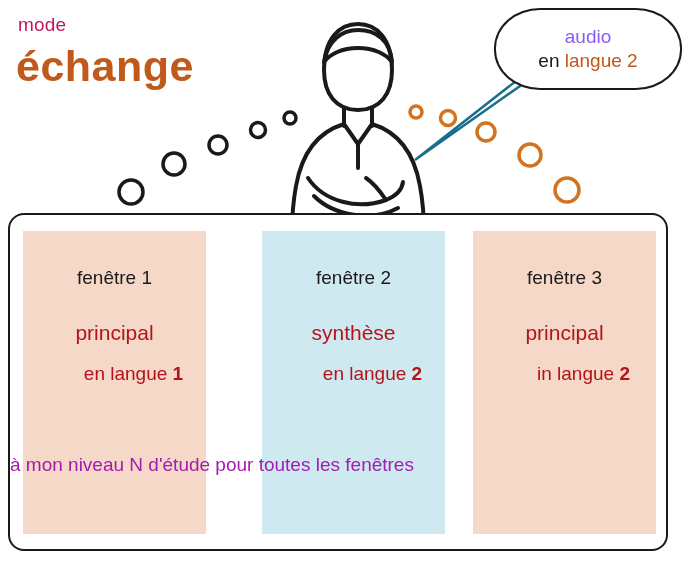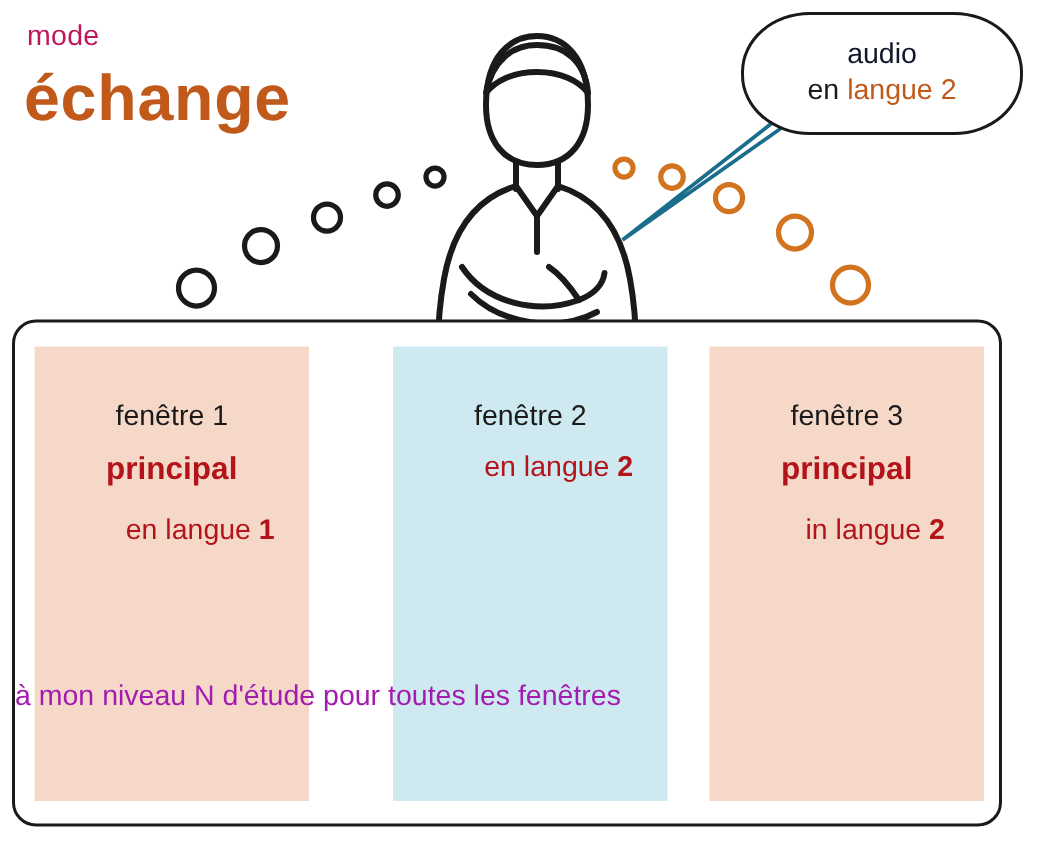--- a/index.html
+++ b/index.html
@@ -49,21 +49,21 @@
     background: #ffffff;
     box-sizing: border-box;
     display: flex;
     flex-direction: column;
     align-items: center;
     justify-content: center;
     z-index: 6;
   }
   #speech-line1 {
     font-size: 19px;
-    color: #0f172a;
+    color: #8b5cf6;
     line-height: 1.25;
   }
   #speech-line2 {
     font-size: 19px;
     color: #1a1a1a;
     line-height: 1.25;
   }
   #speech-line2 .hl {
     color: #c1591a;
   }
@@ -119,25 +119,25 @@
     padding-top: 36px;
     text-align: center;
   }
   #col-1 { left: 13px;  background: #f6d8c8; }
   #col-2 { left: 252px; background: #cfe9f1; }
   #col-3 { left: 463px; background: #f6d8c8; }
 
   .col-title {
     font-size: 19px;
     color: #1a1a1a;
-    margin-bottom: 12px;
+    margin-bottom: 32px;
   }
   .col-main {
     font-size: 21px;
-    font-weight: bold;
+    font-weight: normal;
     color: #b3141a;
     margin-bottom: 18px;
   }
   .col-sub {
     font-size: 19px;
     color: #b3141a;
     margin-left: 38px;
   }
   .col-sub b {
     font-weight: bold;
@@ -208,20 +208,21 @@
   <div id="panel">
 
     <div class="column" id="col-1" style="background: rgb(246, 216, 200);">
       <div class="col-title">fenêtre 1</div>
       <div class="col-main">principal</div>
       <div class="col-sub"><span>en langue </span><b>1</b></div>
     </div>
 
     <div class="column" id="col-2" style="background: rgb(207, 233, 241);">
       <div class="col-title">fenêtre 2</div>
+      <div class="col-main">synthèse</div>
       <div class="col-sub"><span>en langue </span><b>2</b></div>
     </div>
 
     <div class="column" id="col-3" style="background: rgb(246, 216, 200);">
       <div class="col-title">fenêtre 3</div>
       <div class="col-main">principal</div>
       <div class="col-sub"><span>in langue </span><b>2</b></div>
     </div>
 
     <div id="footer-note">à mon niveau N d'étude pour toutes les fenêtres</div>

